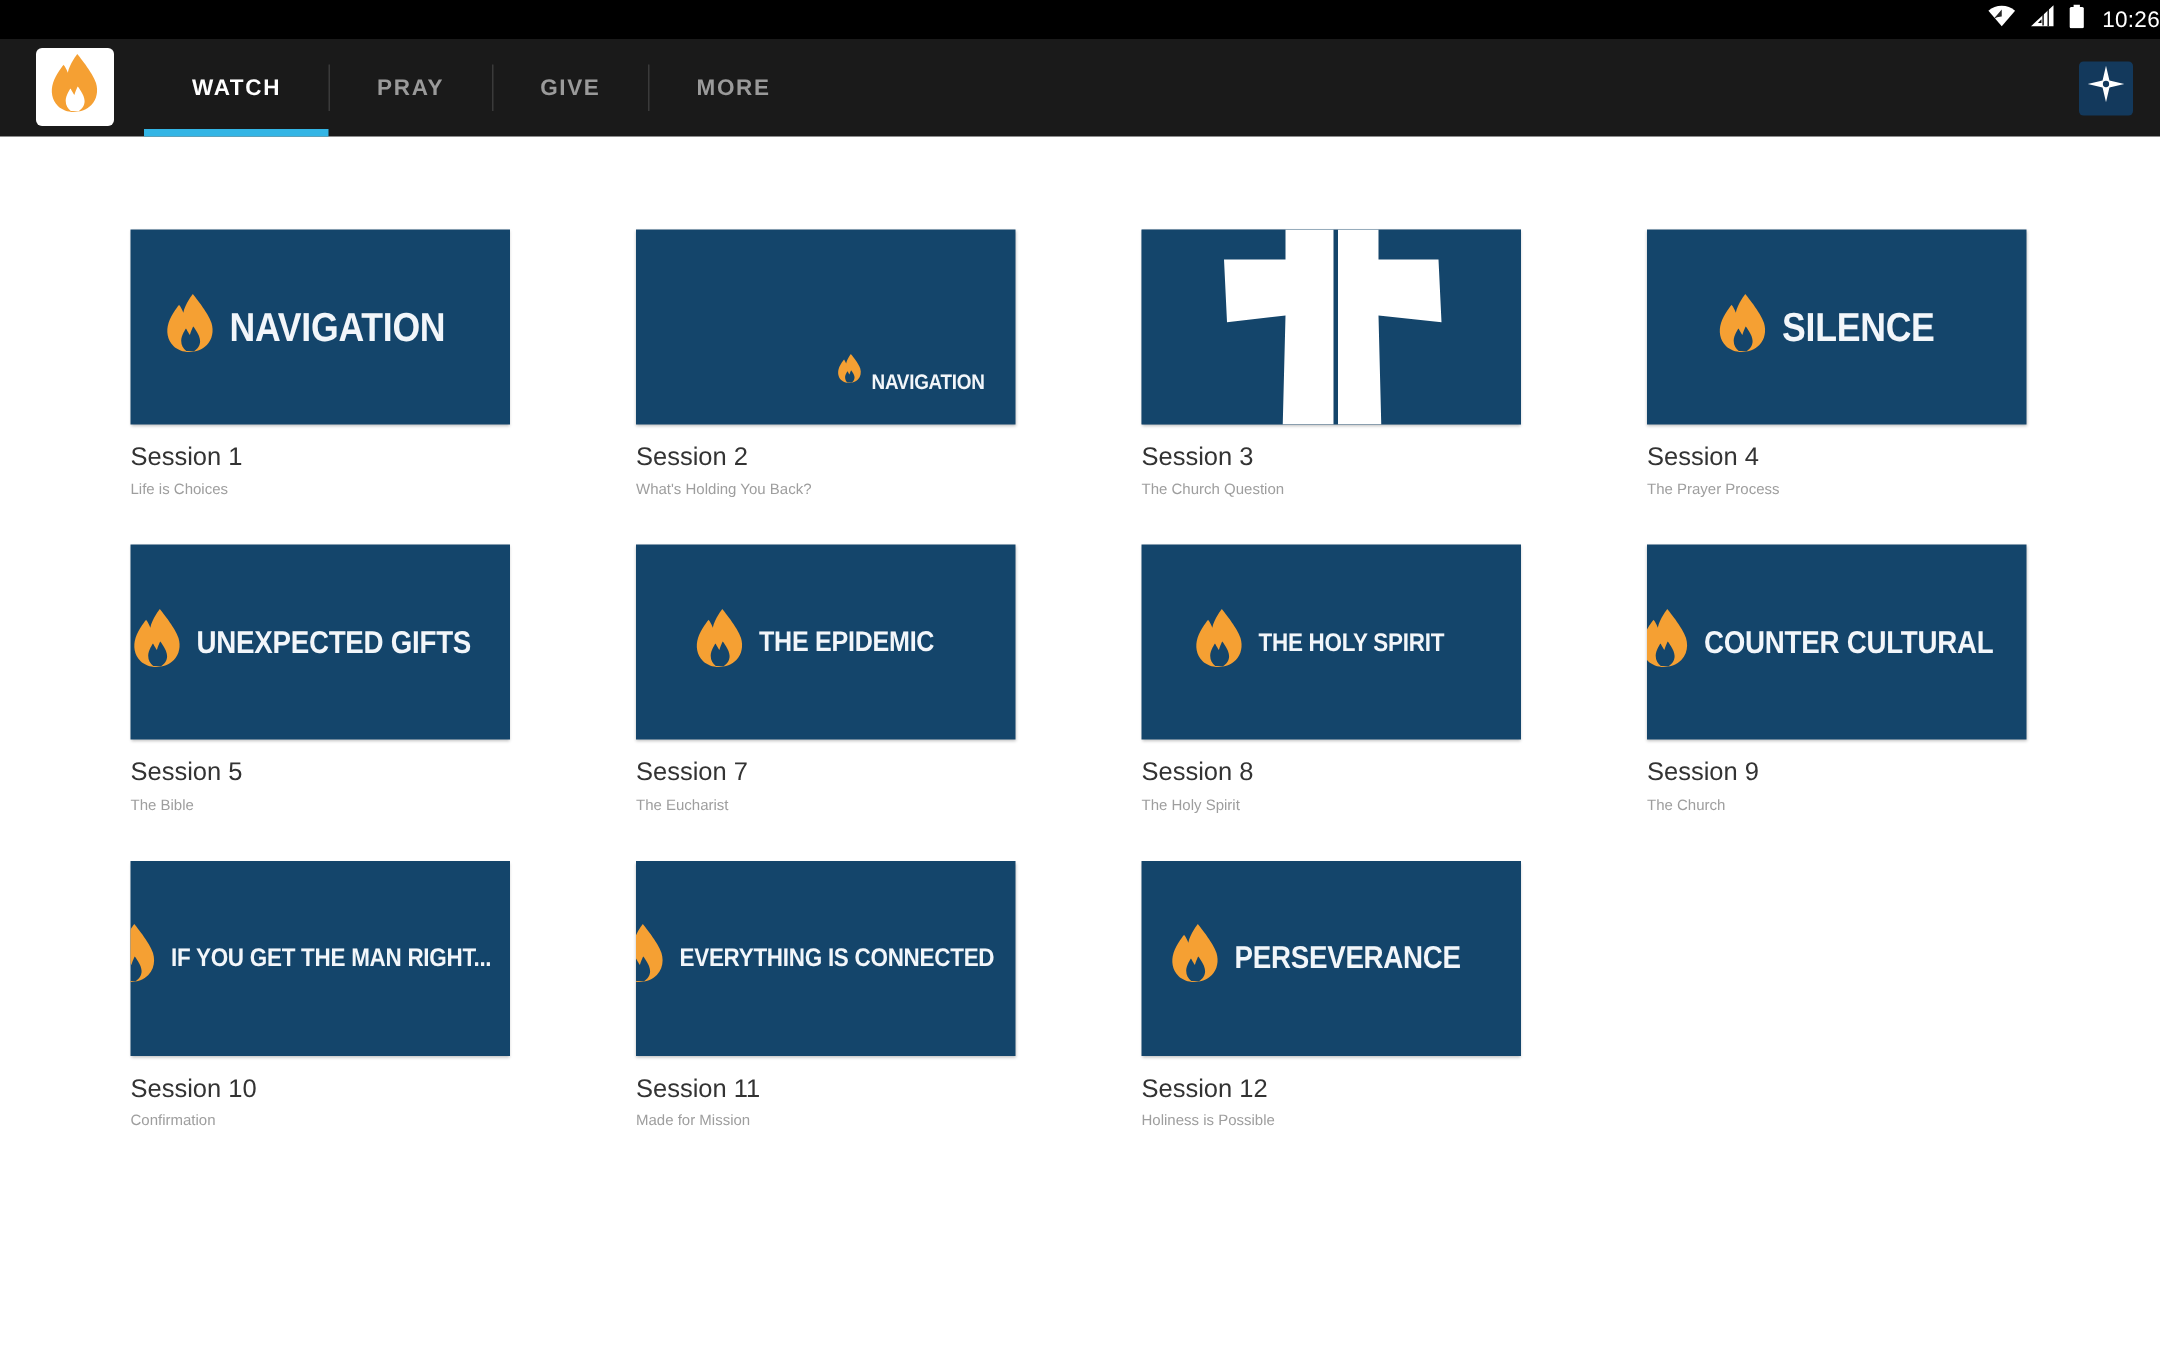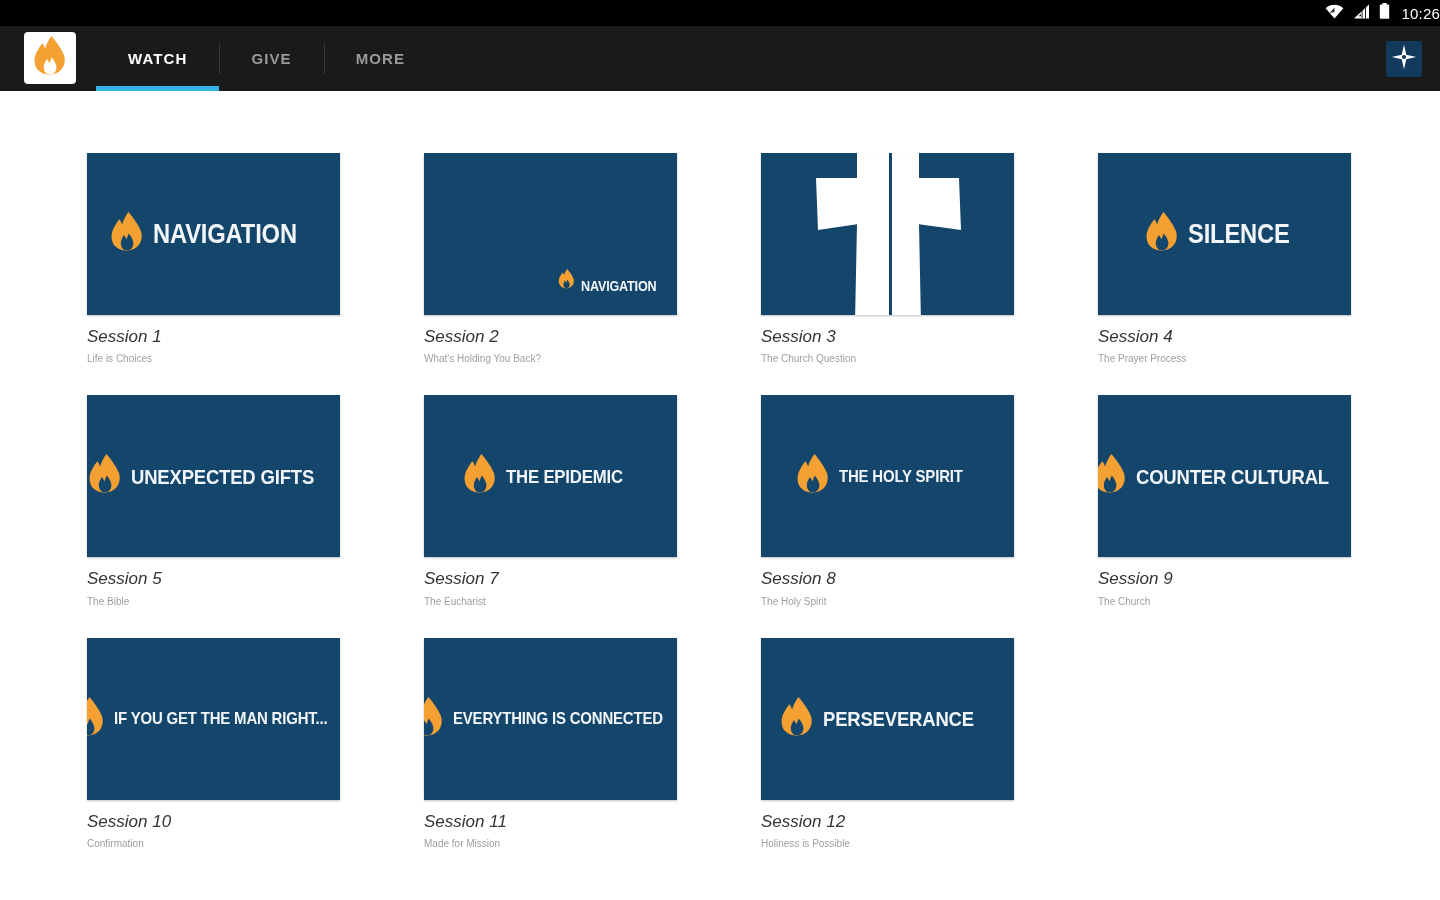--- a/index.html
+++ b/index.html
@@ -97,21 +97,21 @@
   }
   .grid {
     display: grid;
     grid-template-columns: repeat(4, 253px);
     column-gap: 84px;
     row-gap: 30px;
     padding-left: 87px;
   }
   .card { width: 253px; cursor: pointer; }
   .thumb {
-    width: 253px; height: 162px;
+    width: 253px; height: 130px;
     background: #14456b;
     position: relative;
     overflow: hidden;
     box-shadow: 0 1px 2px rgba(0,0,0,0.25);
   }
   .thumb-inner {
     position: absolute;
     inset: 0;
     display: flex;
     align-items: center;
@@ -145,21 +145,20 @@
 
   
   .thumb.cross { background: #14456b; }
   .thumb.cross svg { position: absolute; inset: 0; width: 100%; height: 100%; display: block; }
 
   .card-title {
     margin-top: 12px;
     font-size: 17px;
     color: #333333;
     line-height: 1.2;
-    font-style: italic;
   }
   .card-sub {
     margin-top: 6px;
     font-size: 10px;
     color: #9e9e9e;
     line-height: 1.2;
   }
 </style>
 </head>
 <body>
@@ -200,20 +199,23 @@
                  M14.2 38.0 C12.2 36.6 10.8 34.2 10.8 31.2 C10.8 27.4 14.0 23.0 14.0 23.0 C14.0 23.0 15.4 25.4 16.6 27.4 C17.2 25.0 18.8 21.6 18.8 21.6 C18.8 21.6 23.4 27.0 23.4 31.4 C23.4 34.4 21.7 36.8 19.4 38.1 Z" fill="#f5a033"></path>
       </svg>
     </span>
   </div>
 
   <div class="tabs">
     <div class="tab active">
       <span>WATCH</span>
     </div>
     <div class="tab">
+      <span>PRAY</span>
+    </div>
+    <div class="tab">
       <span>GIVE</span>
     </div>
     <div class="tab">
       <span>MORE</span>
     </div>
   </div>
 
   <div class="action-spacer"></div>
 
   <div class="action-right">

